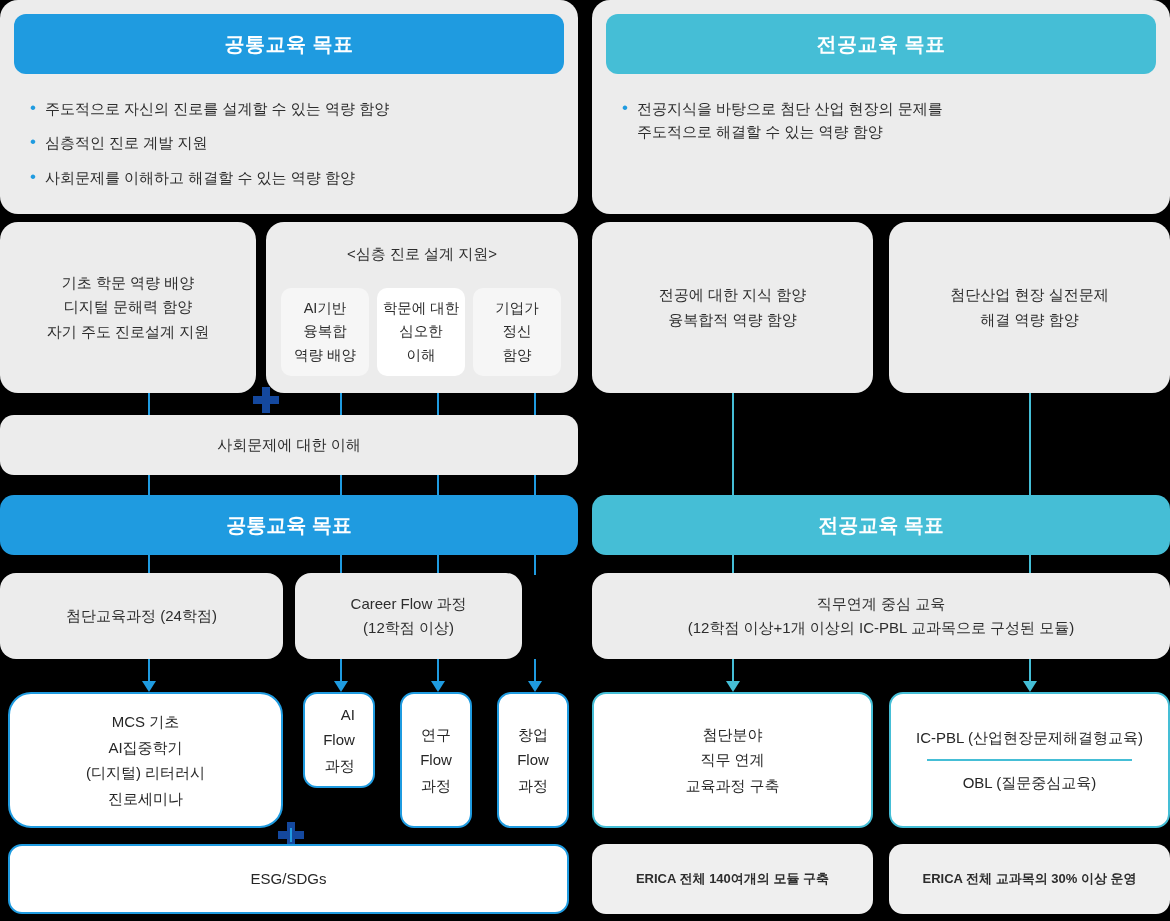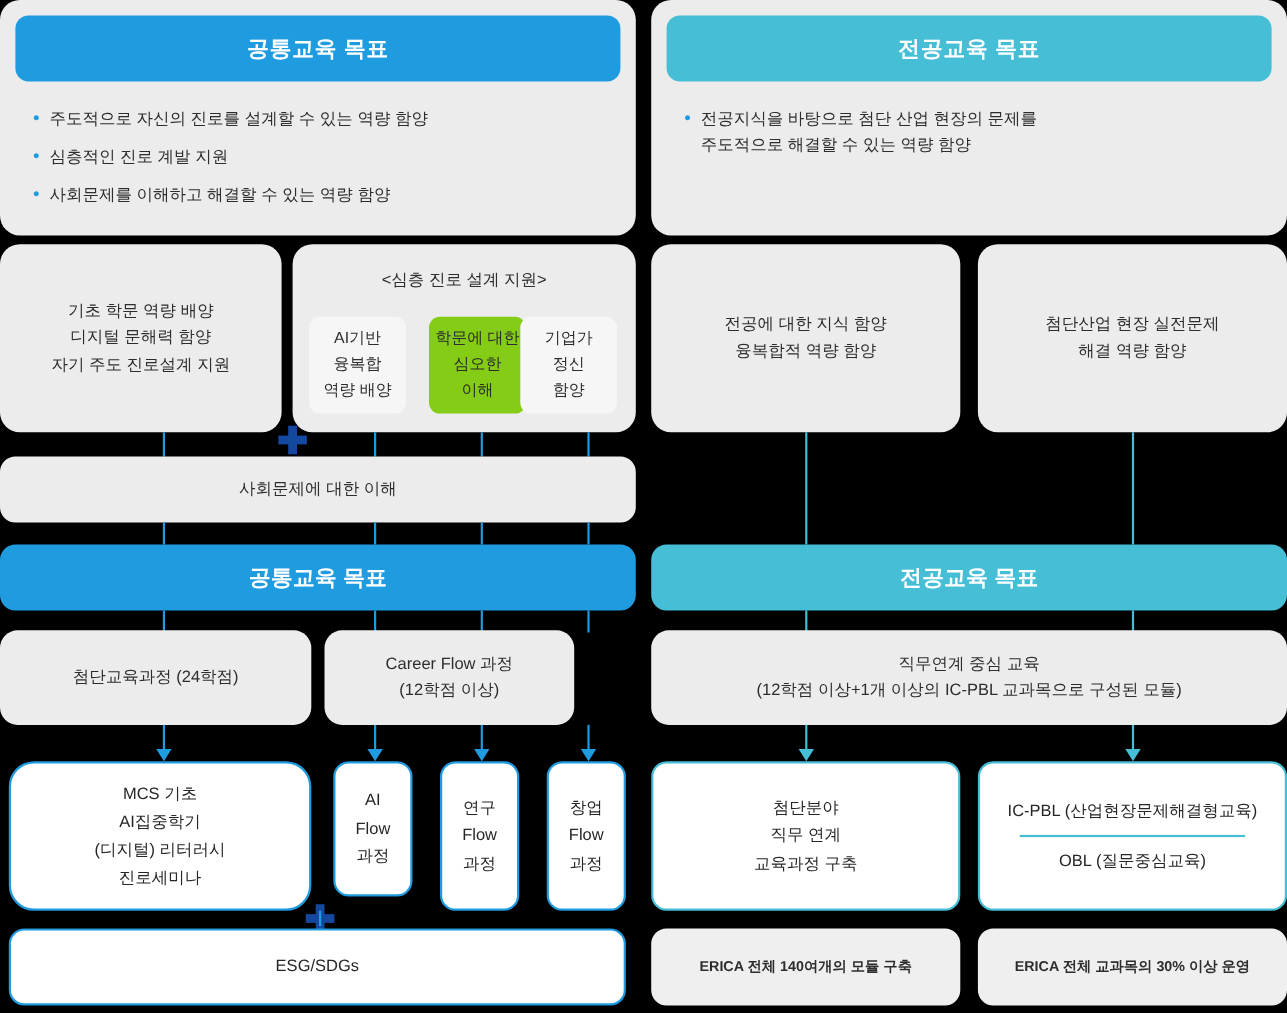--- a/index.html
+++ b/index.html
@@ -112,21 +112,21 @@
 
   <div class="abs gray r18" style="left:266px;top:222px;width:312px;height:171px;"></div>
   <div class="abs title-sm" style="left:266px;top:245px;width:312px;text-align:center;">
     <span>&lt;심층 진로 설계 지원&gt;</span>
   </div>
   <div class="abs cell small r10" style="left:281px;top:288px;width:88px;height:88px;background:#f6f6f6;">
     <span style="white-space:pre-line">AI기반
 융복합
 역량 배양</span>
   </div>
-  <div class="abs cell small r10" style="left:390px;top:288px;width:88px;height:88px;background:#84cc16;">
+  <div class="abs cell small r10" style="left:377px;top:288px;width:88px;height:88px;background:#ffffff;">
     <span style="white-space:pre-line">학문에 대한
 심오한
 이해</span>
   </div>
   <div class="abs gray r18 cell" style="left:592px;top:222px;width:281px;height:171px;">
     <span style="white-space:pre-line">전공에 대한 지식 함양
 융복합적 역량 함양</span>
   </div>
 
   <div class="abs cell small r10" style="left:473px;top:288px;width:88px;height:88px;background:#f6f6f6;">
@@ -201,21 +201,21 @@
 
   <div class="vline teal" style="left:1029px;top:659px;height:24px;"></div>
   <div class="arrow teal" style="left:1023px;top:681px;"></div>
 
   <div class="abs wbox" style="left:8px;top:692px;width:275px;height:136px;border-radius:23px;">
     <span style="white-space:pre-line">MCS 기초
 AI집중학기
 (디지털) 리터러시
 진로세미나</span>
   </div>
-  <div class="abs wbox" style="left:303px;top:692px;width:72px;height:123px;">
+  <div class="abs wbox" style="left:303px;top:692px;width:72px;height:96px;text-align:right;">
     <span style="white-space:pre-line">AI
 Flow
 과정</span>
   </div>
   <div class="abs wbox" style="left:400px;top:692px;width:72px;height:136px;">
     <span style="white-space:pre-line">연구
 Flow
 과정</span>
   </div>
   <div class="abs wbox" style="left:497px;top:692px;width:72px;height:136px;">

